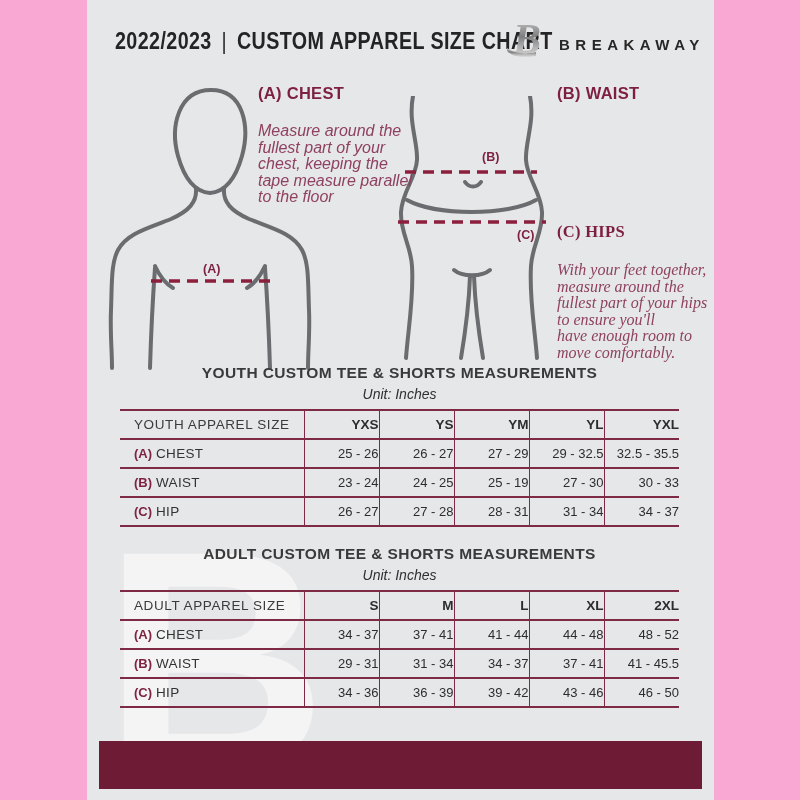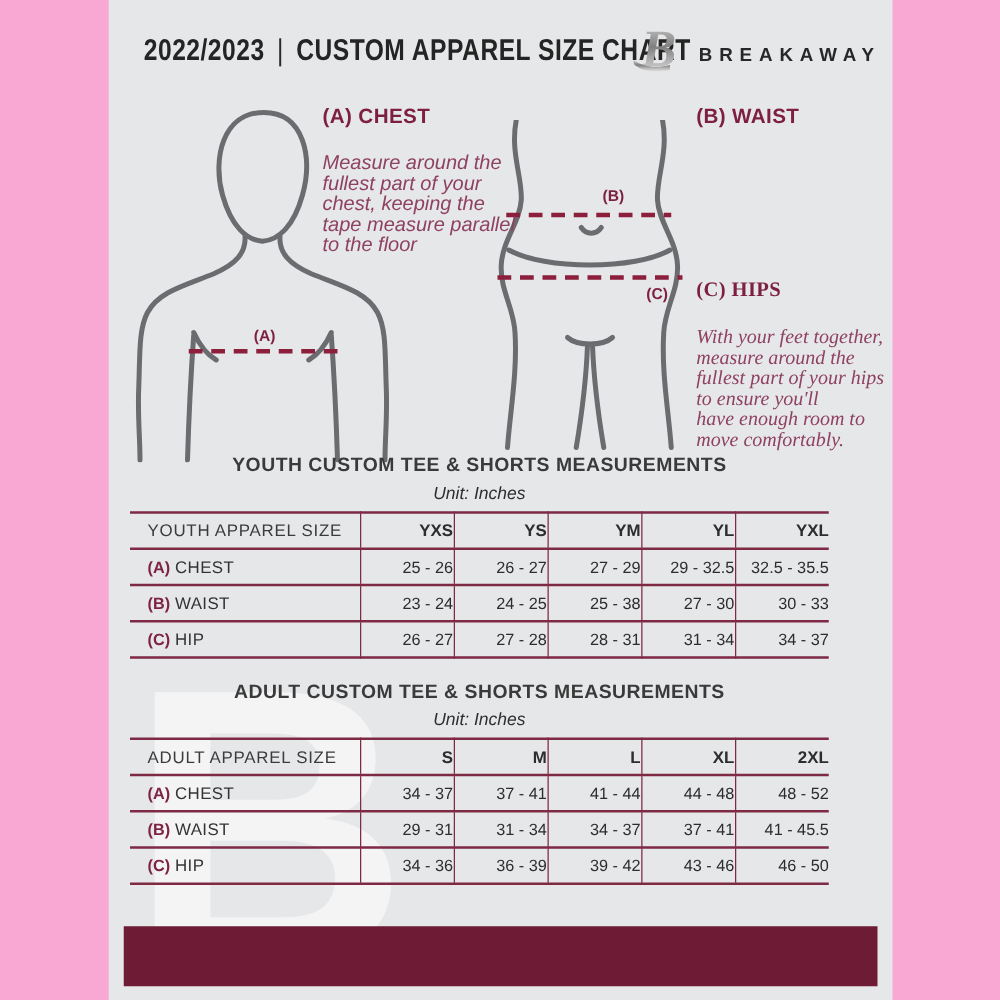--- a/index.html
+++ b/index.html
@@ -25,21 +25,21 @@
 
   
   .fig{position:absolute;z-index:1;}
   .fig-upper{left:20px;top:80px;}
   .fig-lower{left:297px;top:96px;}
   .body-line{fill:none;stroke:#6a6c6f;stroke-width:4;stroke-linecap:round;}
   .dash-line{fill:none;stroke:#8c1f3c;stroke-width:3.5;stroke-dasharray:11 7;}
   .fig-label{font-family:"Liberation Sans",sans-serif;font-size:12.5px;font-weight:bold;fill:#7d1f3f;}
 
   
-  .section-block{position:absolute;left:17px;width:559px;text-align:center;z-index:2;}
+  .section-block{position:absolute;left:33px;width:559px;text-align:center;z-index:2;}
   .youth-block{top:364px;}
   .adult-block{top:545px;}
   .sec-title{font-size:15.5px;font-weight:bold;color:#3a3a3a;letter-spacing:.4px;}
   .sec-unit{font-size:14px;font-style:italic;color:#2f2f2f;margin-top:4px;}
   table.size-table{margin-top:7px;border-collapse:collapse;width:559px;table-layout:fixed;
                    border-bottom:2px solid #7e2a45;}
   .size-table tr{height:29px;border-top:2px solid #7e2a45;}
   .size-table th,.size-table td{border-left:1.5px solid #7e2a45;padding:0;font-size:13px;
                    color:#2d2d2d;text-align:right;vertical-align:middle;}
   .size-table th{font-weight:bold;font-size:13.5px;}
@@ -146,21 +146,21 @@
           <td>25 - 26</td>
           <td>26 - 27</td>
           <td>27 - 29</td>
           <td>29 - 32.5</td>
           <td>32.5 - 35.5</td>
         </tr>
         <tr>
           <td><span class="pfx">(B)</span><span class="row-label">WAIST</span></td>
           <td>23 - 24</td>
           <td>24 - 25</td>
-          <td>25 - 38</td>
+          <td>25 - 19</td>
           <td>27 - 30</td>
           <td>30 - 33</td>
         </tr>
         <tr>
           <td><span class="pfx">(C)</span><span class="row-label">HIP</span></td>
           <td>26 - 27</td>
           <td>27 - 28</td>
           <td>28 - 31</td>
           <td>31 - 34</td>
           <td>34 - 37</td>

